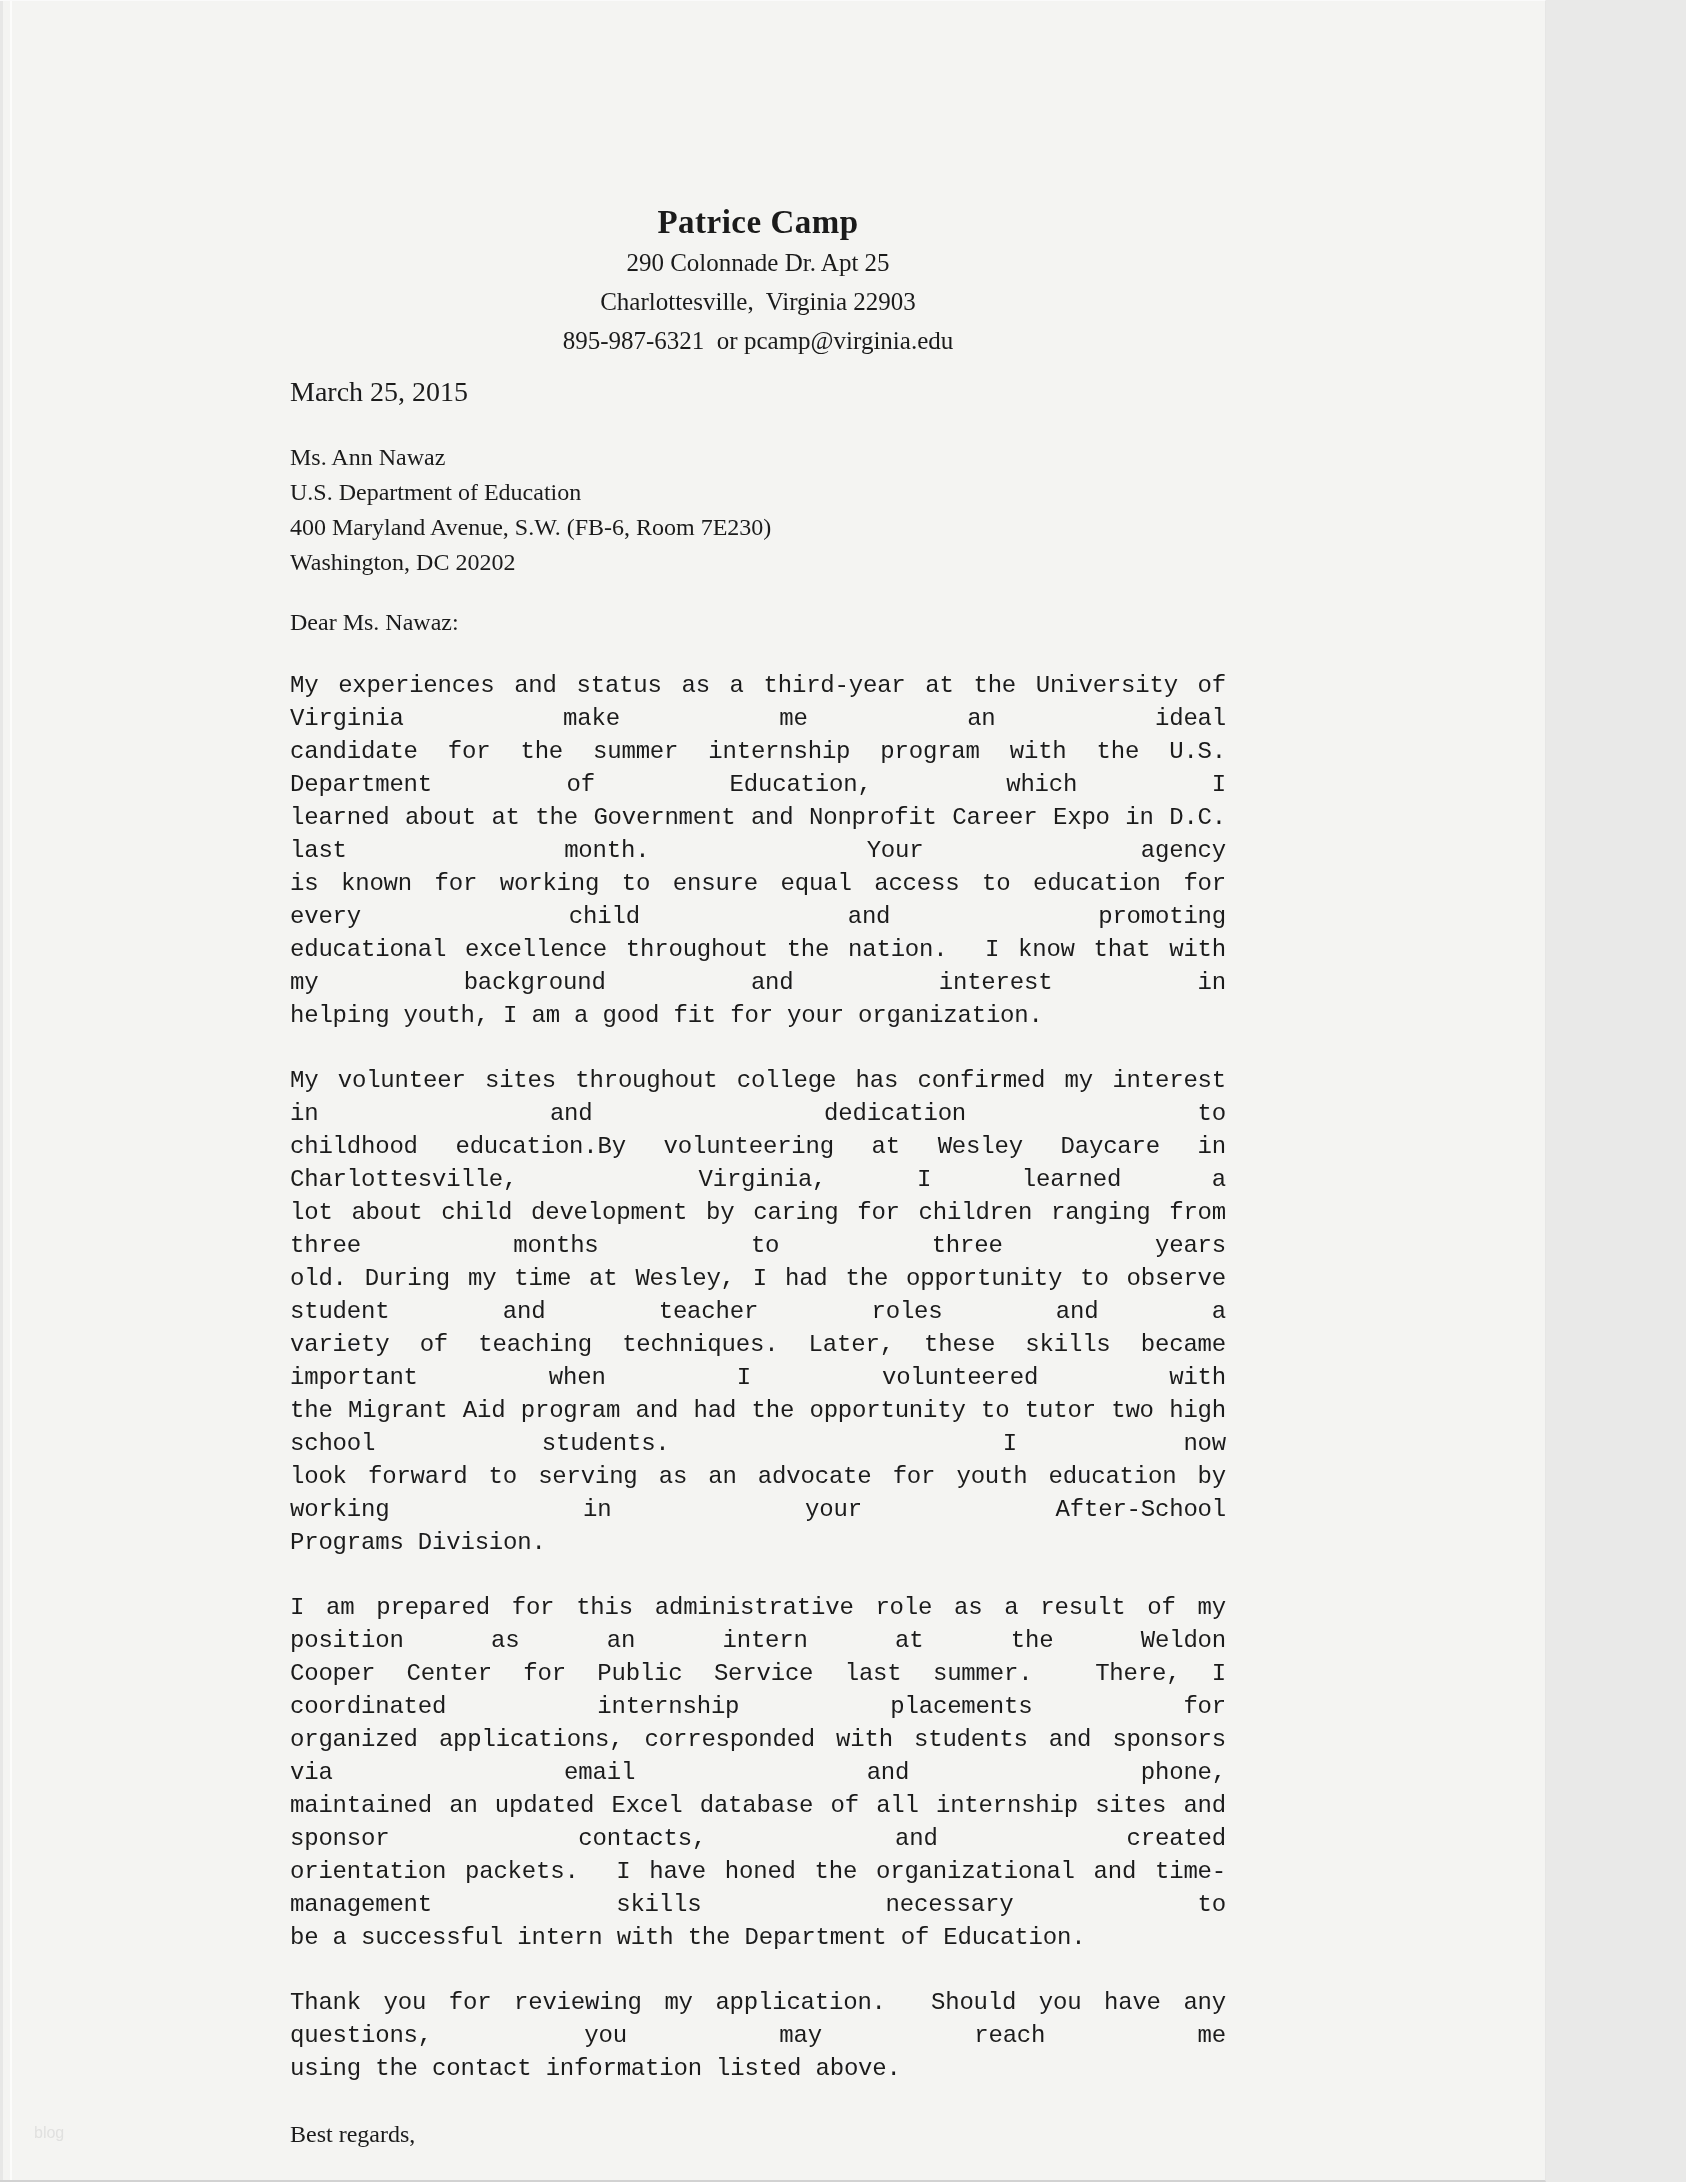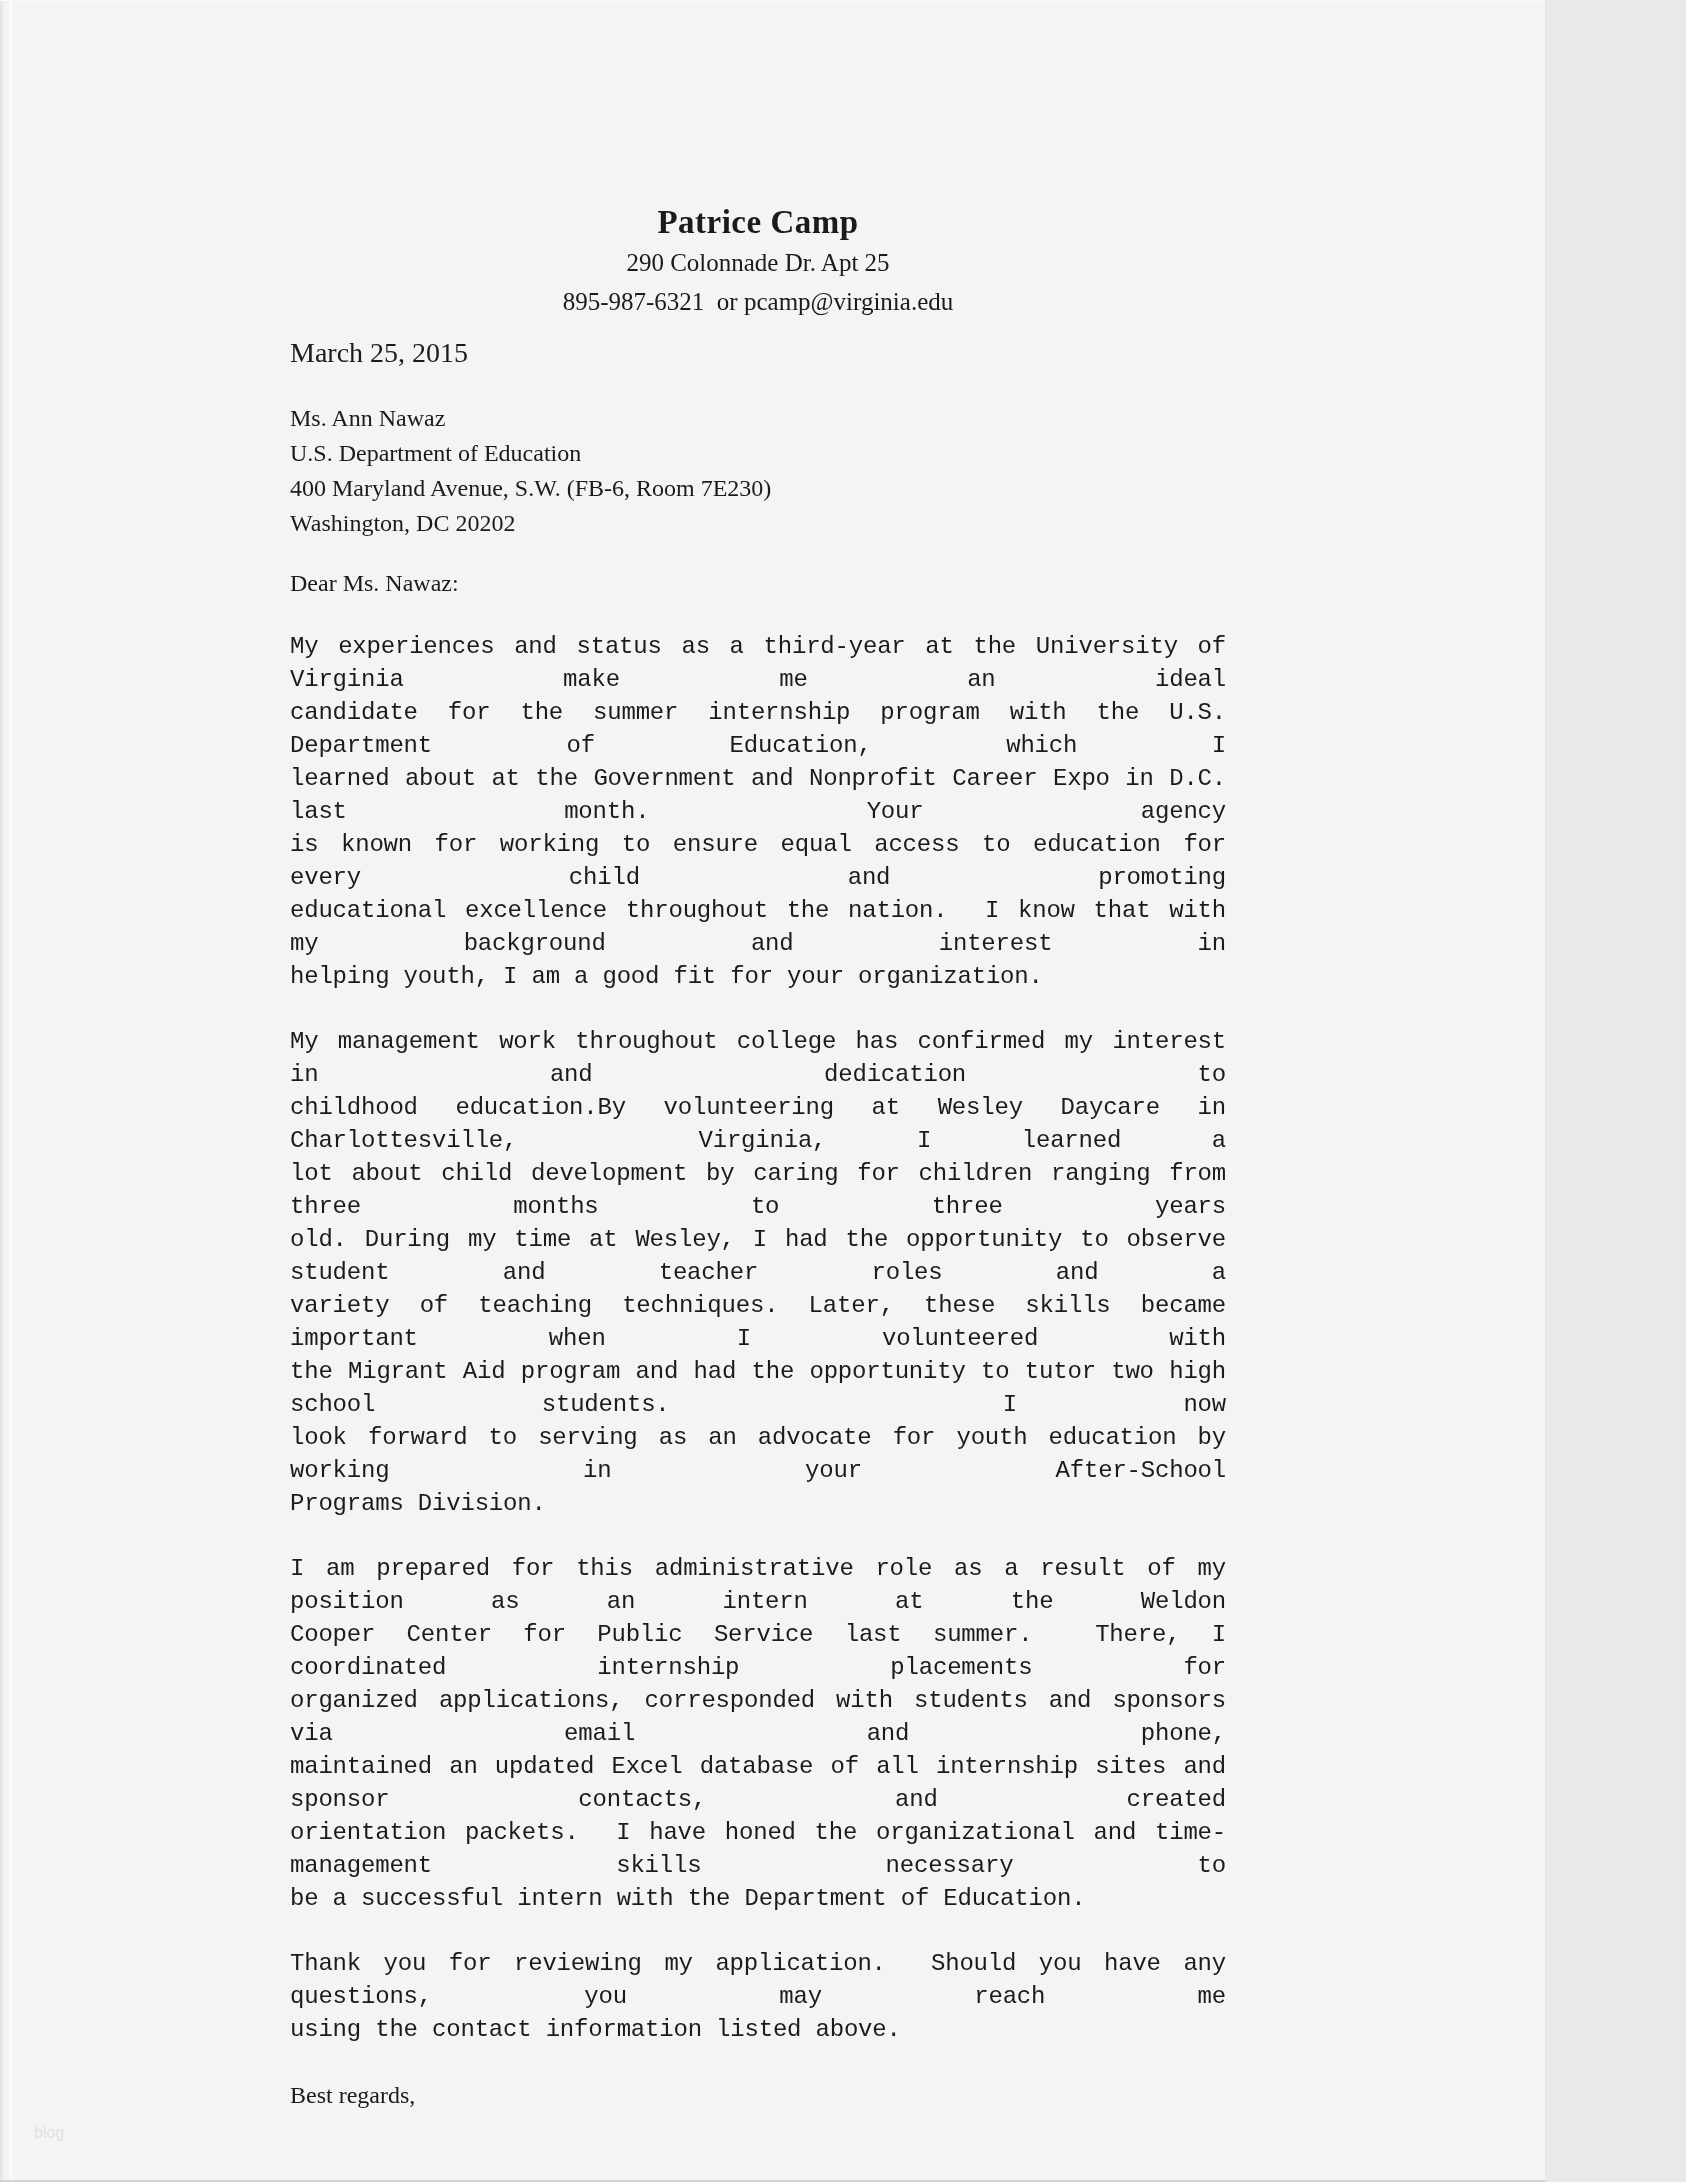--- a/index.html
+++ b/index.html
@@ -109,20 +109,21 @@
 <div class="page">
   <div class="edge-left-dark"></div>
   <div class="edge-left-light"></div>
 
   <div class="letter">
 
     <header class="header">
       <div class="name">Patrice Camp</div>
       <div class="addr">
           <div class="addr-line">290 Colonnade Dr. Apt 25</div>
+          <div class="addr-line">Charlottesville,&nbsp; Virginia 22903</div>
           <div class="addr-line">895-987-6321&nbsp; or pcamp@virginia.edu</div>
         </div>
     </header>
 
     <div class="date">March 25, 2015</div>
 
     <div class="recipient">
         <div class="recip-line">Ms. Ann Nawaz</div>
         <div class="recip-line">U.S. Department of Education</div>
         <div class="recip-line">400 Maryland Avenue, S.W. (FB-6, Room 7E230)</div>
@@ -134,21 +135,21 @@
     <div class="body">
       <div class="para">
           <div class="line">My experiences and status as a third-year at the University of Virginia make me an ideal</div>
           <div class="line">candidate for the summer internship program with the U.S. Department of Education, which I</div>
           <div class="line">learned about at the Government and Nonprofit Career Expo in D.C. last month. Your agency</div>
           <div class="line">is known for working to ensure equal access to education for every child and promoting</div>
           <div class="line">educational excellence throughout the nation.&nbsp; I know that with my background and interest in</div>
           <div class="line">helping youth, I am a good fit for your organization.</div>
         </div>
       <div class="para">
-          <div class="line">My management work throughout college has confirmed my interest in and dedication to</div>
+          <div class="line">My volunteer sites throughout college has confirmed my interest in and dedication to</div>
           <div class="line">childhood education.By volunteering at Wesley Daycare in Charlottesville,&nbsp; Virginia, I learned a</div>
           <div class="line">lot about child development by caring for children ranging from three months to three years</div>
           <div class="line">old. During my time at Wesley, I had the opportunity to observe student and teacher roles and a</div>
           <div class="line">variety of teaching techniques. Later, these skills became important when I volunteered with</div>
           <div class="line">the Migrant Aid program and had the opportunity to tutor two high school students.&nbsp; I now</div>
           <div class="line">look forward to serving as an advocate for youth education by working in your After-School</div>
           <div class="line">Programs Division.</div>
         </div>
       <div class="para">
           <div class="line">I am prepared for this administrative role as a result of my position as an intern at the Weldon</div>

